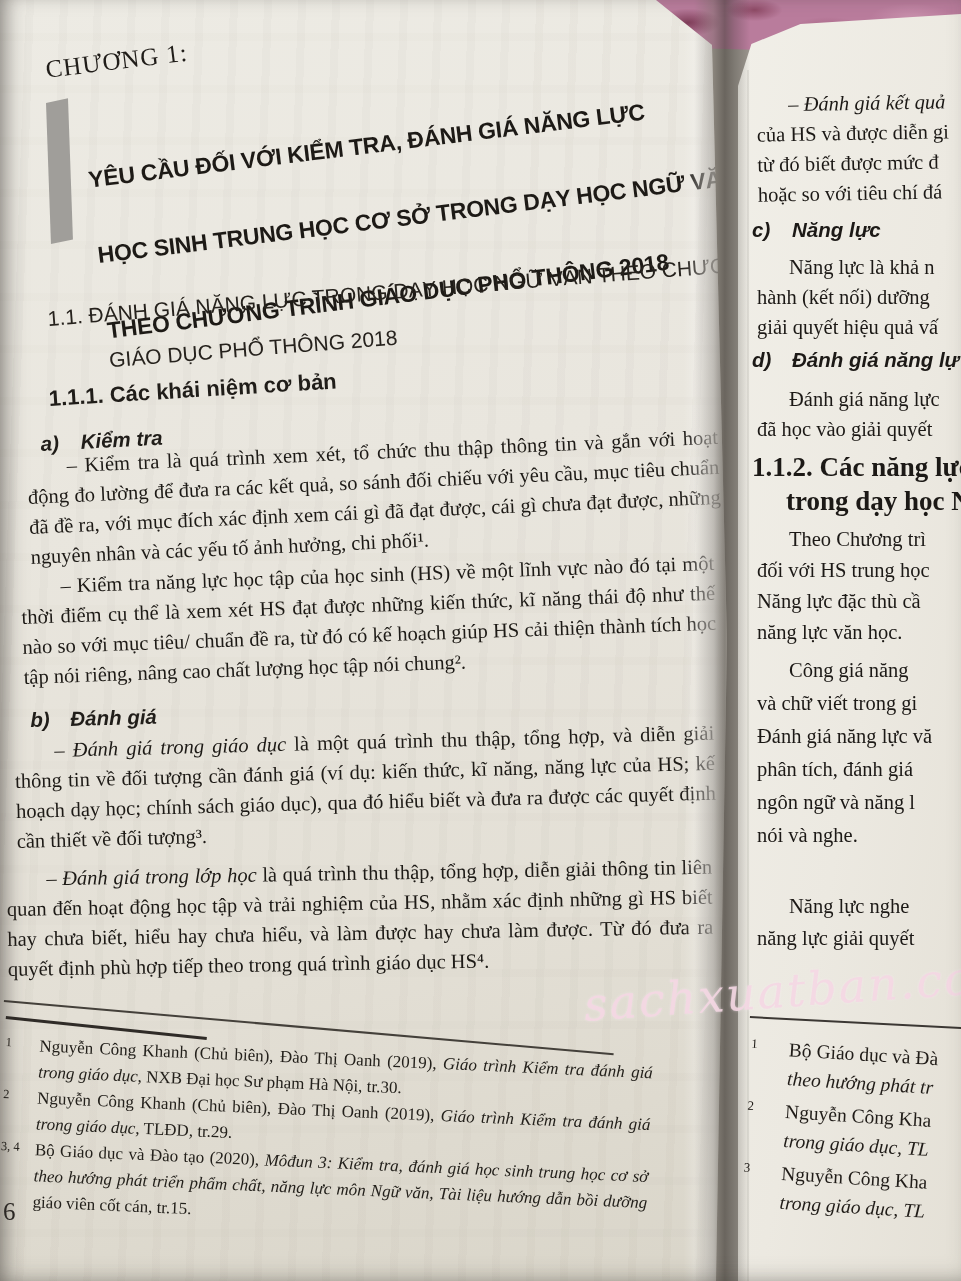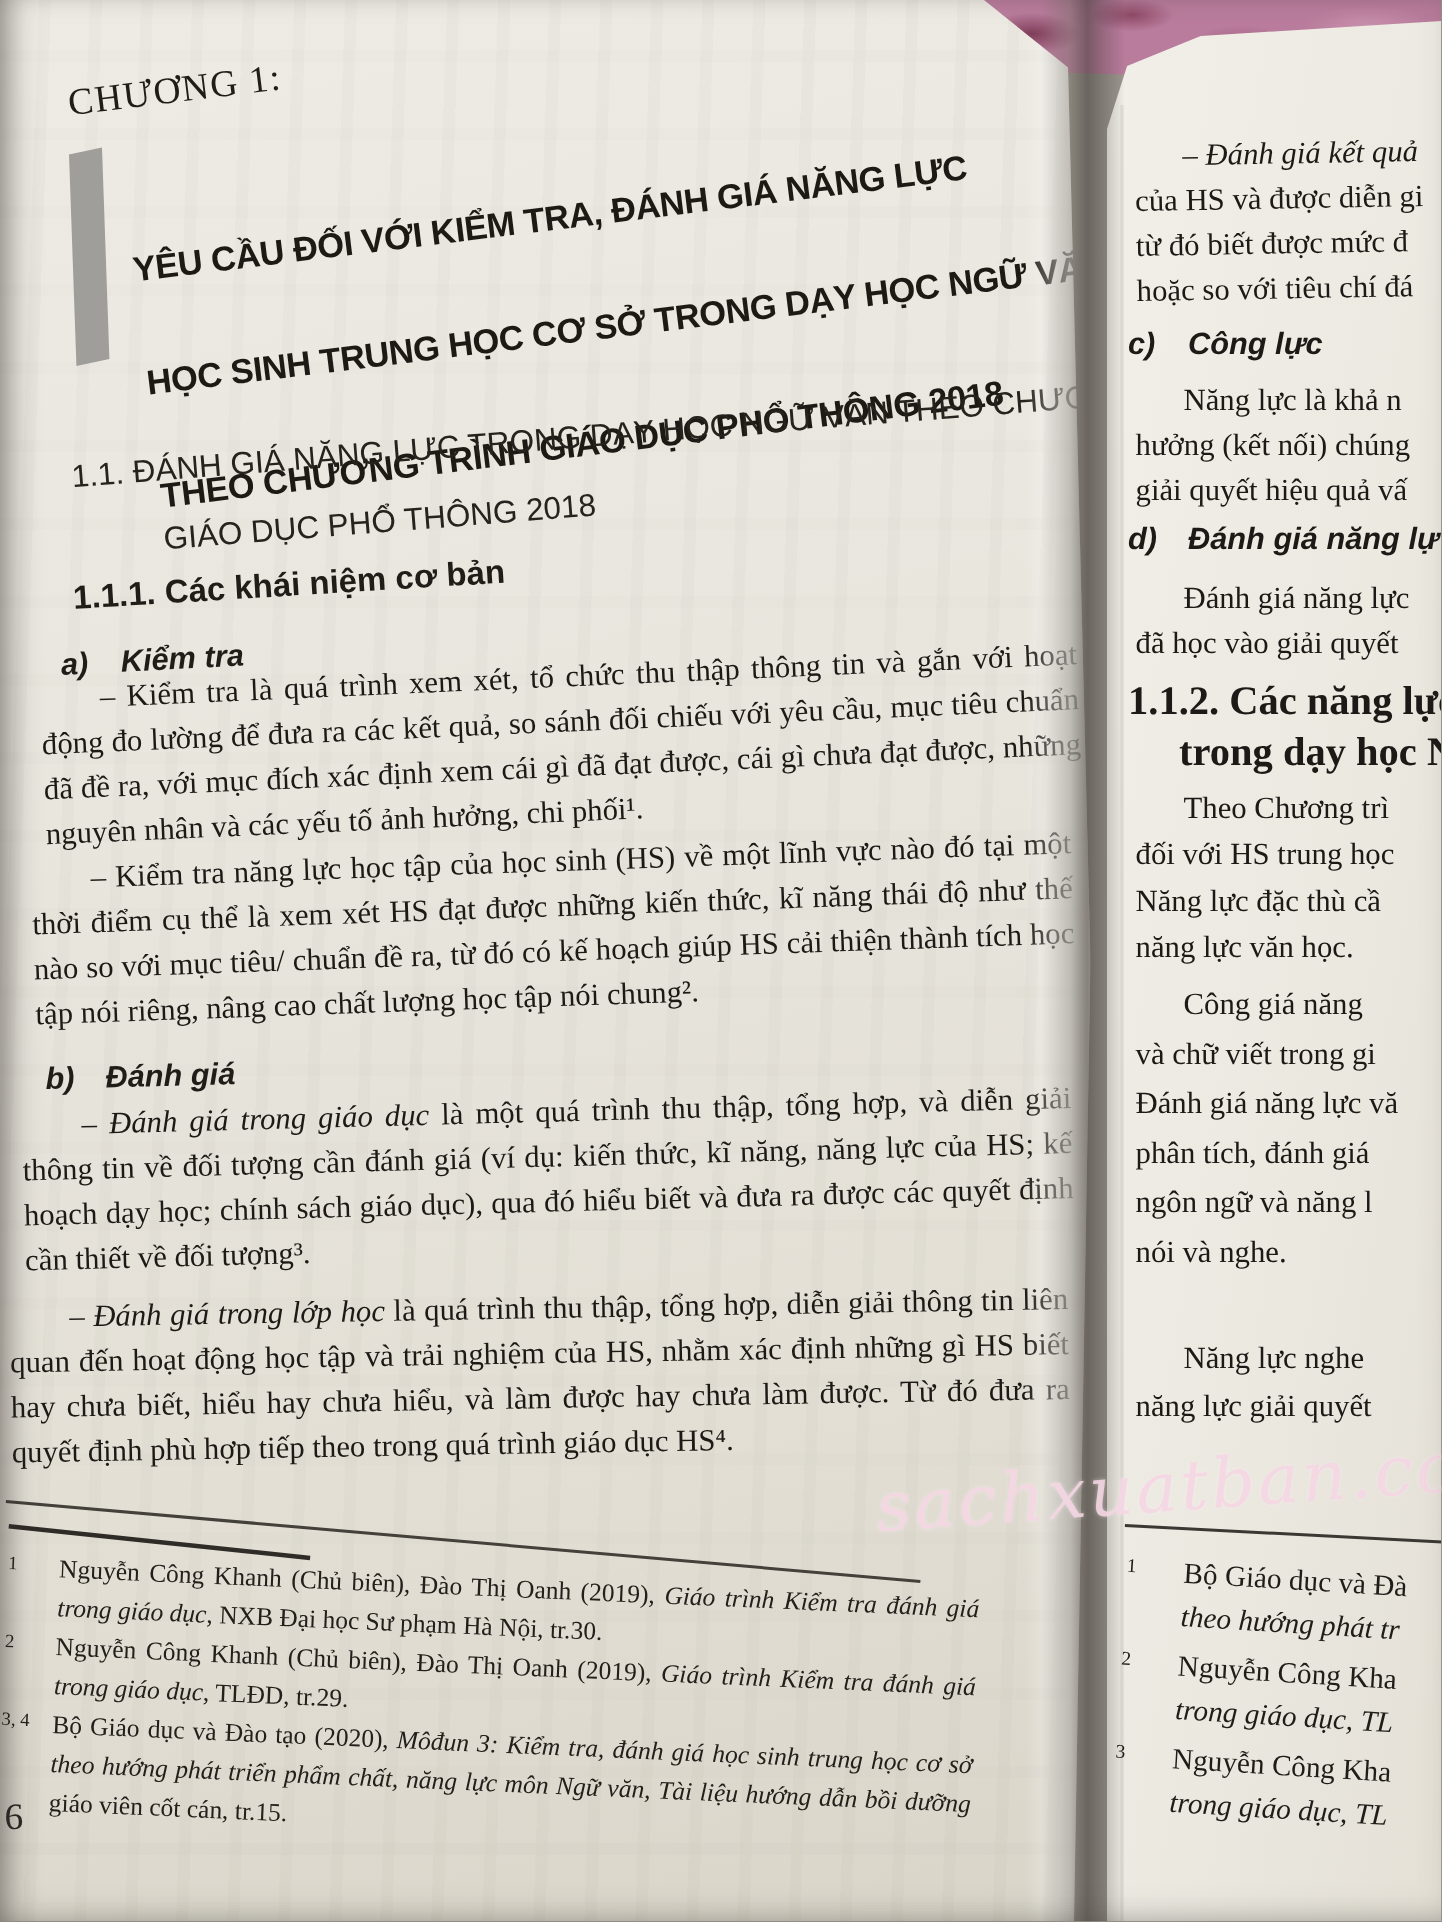--- a/index.html
+++ b/index.html
@@ -102,26 +102,26 @@
 
     <div class="rp-para kq" style="left:19px;top:88px;transform:rotate(-1deg);">
         <div class="bl">– Đánh giá kết quả</div>
         <div class="bl">của HS và được diễn gi</div>
         <div class="bl">từ đó biết được mức đ</div>
         <div class="bl">hoặc so với tiêu chí đá</div>
       </div>
 
     <div class="rp-head" style="left:14px;top:218px;">
       <span class="lbl">c)</span>
-      <span>Công lực</span>
+      <span>Năng lực</span>
     </div>
 
     <div class="rp-para" style="left:19px;top:252px;">
         <div class="bl">Năng lực là khả n</div>
-        <div class="bl">hưởng (kết nối) chúng</div>
+        <div class="bl">hành (kết nối) dưỡng</div>
         <div class="bl">giải quyết hiệu quả vấ</div>
       </div>
 
     <div class="rp-head" style="left:14px;top:348px;">
       <span class="lbl">d)</span>
       <span>Đánh giá năng lự</span>
     </div>
 
     <div class="rp-para" style="left:19px;top:384px;">
         <div class="bl">Đánh giá năng lực</div>

